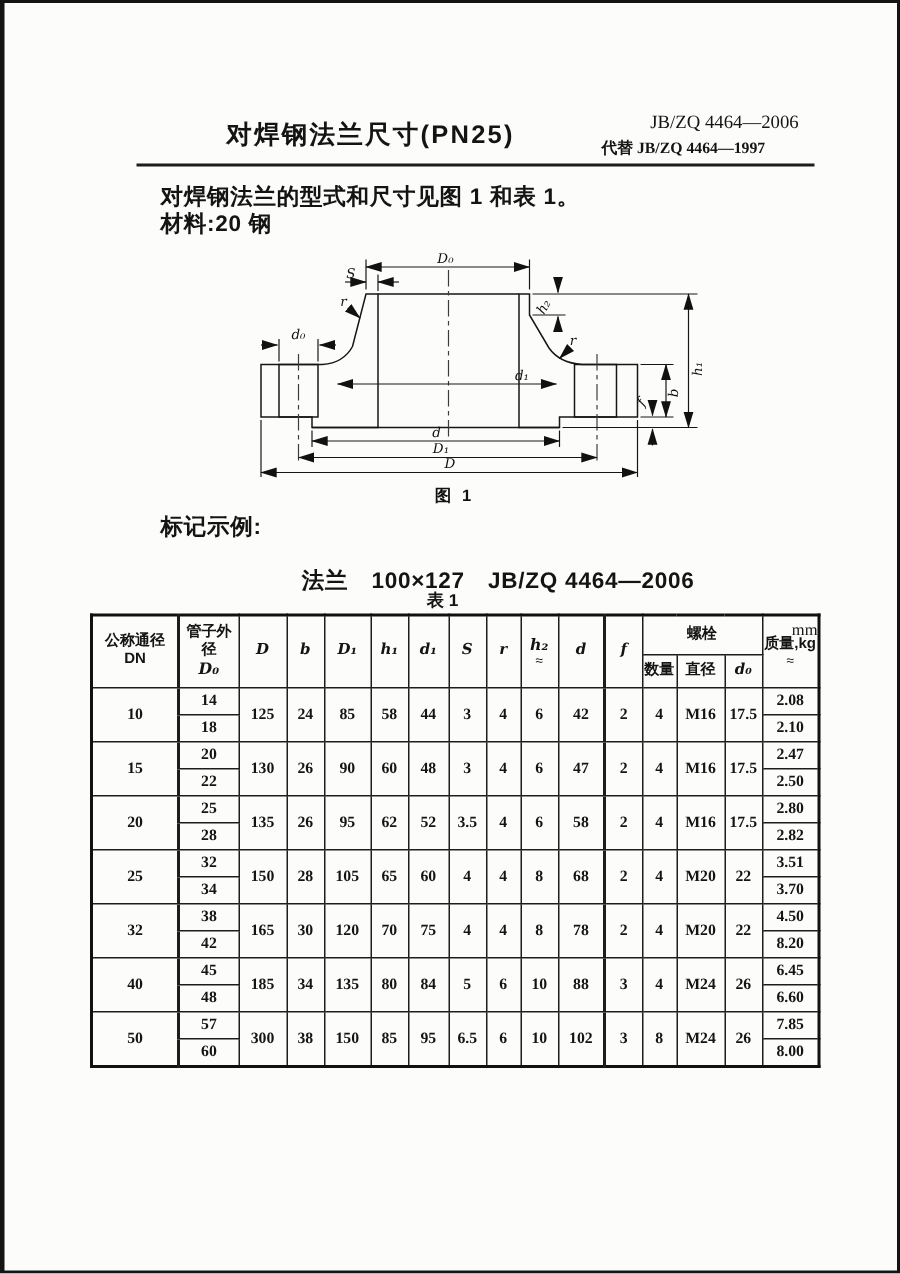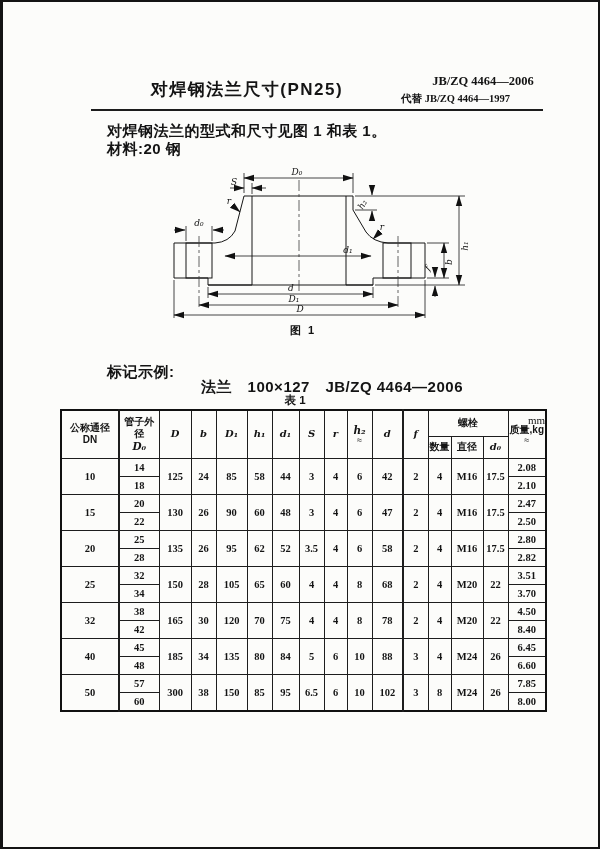--- a/index.html
+++ b/index.html
@@ -1,29 +1,29 @@
 <!DOCTYPE html>
 <html><head>
 <meta charset="utf-8">
 <style>
   html,body{margin:0;padding:0;background:#e8e8e8;}
   .page{position:relative;width:600px;height:849px;margin:0 auto;background:#fcfcfa;
         border:2px solid #141414;border-left-width:3px;box-sizing:border-box;overflow:hidden;
         font-family:"Liberation Sans",sans-serif;color:#141414;}
   .abs{position:absolute;}
   .title{left:88px;top:76px;width:312px;text-align:center;font-size:17px;font-weight:bold;letter-spacing:1.5px;}
-  .std-no{left:398px;top:72px;width:164px;text-align:center;font-size:12.5px;font-weight:700;
+  .std-no{left:398px;top:72px;width:164px;text-align:center;font-size:12.5px;font-weight:400;
           font-family:"Liberation Serif",serif;}
   .std-replaces{left:398px;top:90px;width:164px;text-align:left;font-size:10.5px;font-weight:600;
           font-family:"Liberation Serif",serif;}
   .rule{left:88px;top:107px;width:452px;height:2px;background:#1c1c1c;}
   .body-text{font-size:15px;font-weight:600;letter-spacing:0.5px;}
   .intro1{left:104px;top:120px;}
   .intro2{left:104px;top:138px;}
-  .mark-head{left:104px;top:340px;margin-top:21px;}
+  .mark-head{left:104px;top:340px;}
   .mark-line{left:104px;top:357px;}
   .designation{left:140px;top:376px;width:320px;text-align:right;}
   .tbl-caption{left:250px;top:391px;width:84px;text-align:center;font-size:11.5px;font-weight:700;}
   .tbl-unit{left:498px;top:392px;width:44px;text-align:right;font-size:11px;
             font-family:"Liberation Serif",serif;margin-top:20px;}
   .fig-wrap{left:148px;top:164px;width:335px;height:180px;}
 
   .tbl-wrap{left:57px;top:407px;}
   table.flange{border-collapse:collapse;table-layout:fixed;width:486px;border:2px solid #111;}
   table.flange th,table.flange td{border:1px solid #1d1d1d;text-align:center;vertical-align:middle;
@@ -292,21 +292,21 @@
             <td rowspan="2">8</td>
             <td rowspan="2">78</td>
             <td rowspan="2" class="hv">2</td>
             <td rowspan="2">4</td>
             <td rowspan="2">M20</td>
             <td rowspan="2">22</td>
             <td>4.50</td>
           </tr>
           <tr>
             <td class="hv">42</td>
-            <td>8.40</td>
+            <td>8.20</td>
           </tr>
           <tr>
             <td rowspan="2">40</td>
             <td class="hv">45</td>
             <td rowspan="2">185</td>
             <td rowspan="2">34</td>
             <td rowspan="2">135</td>
             <td rowspan="2">80</td>
             <td rowspan="2">84</td>
             <td rowspan="2">5</td>

